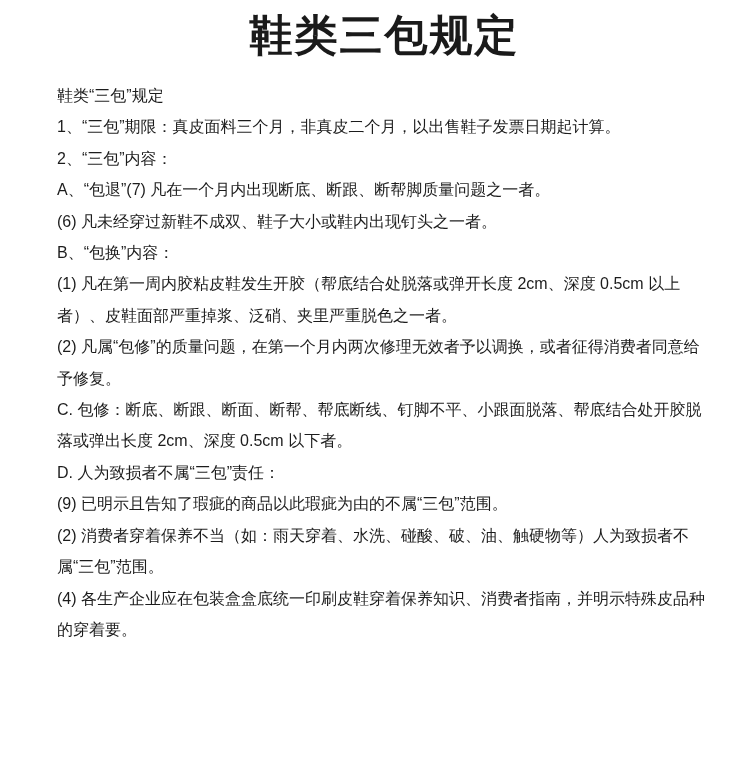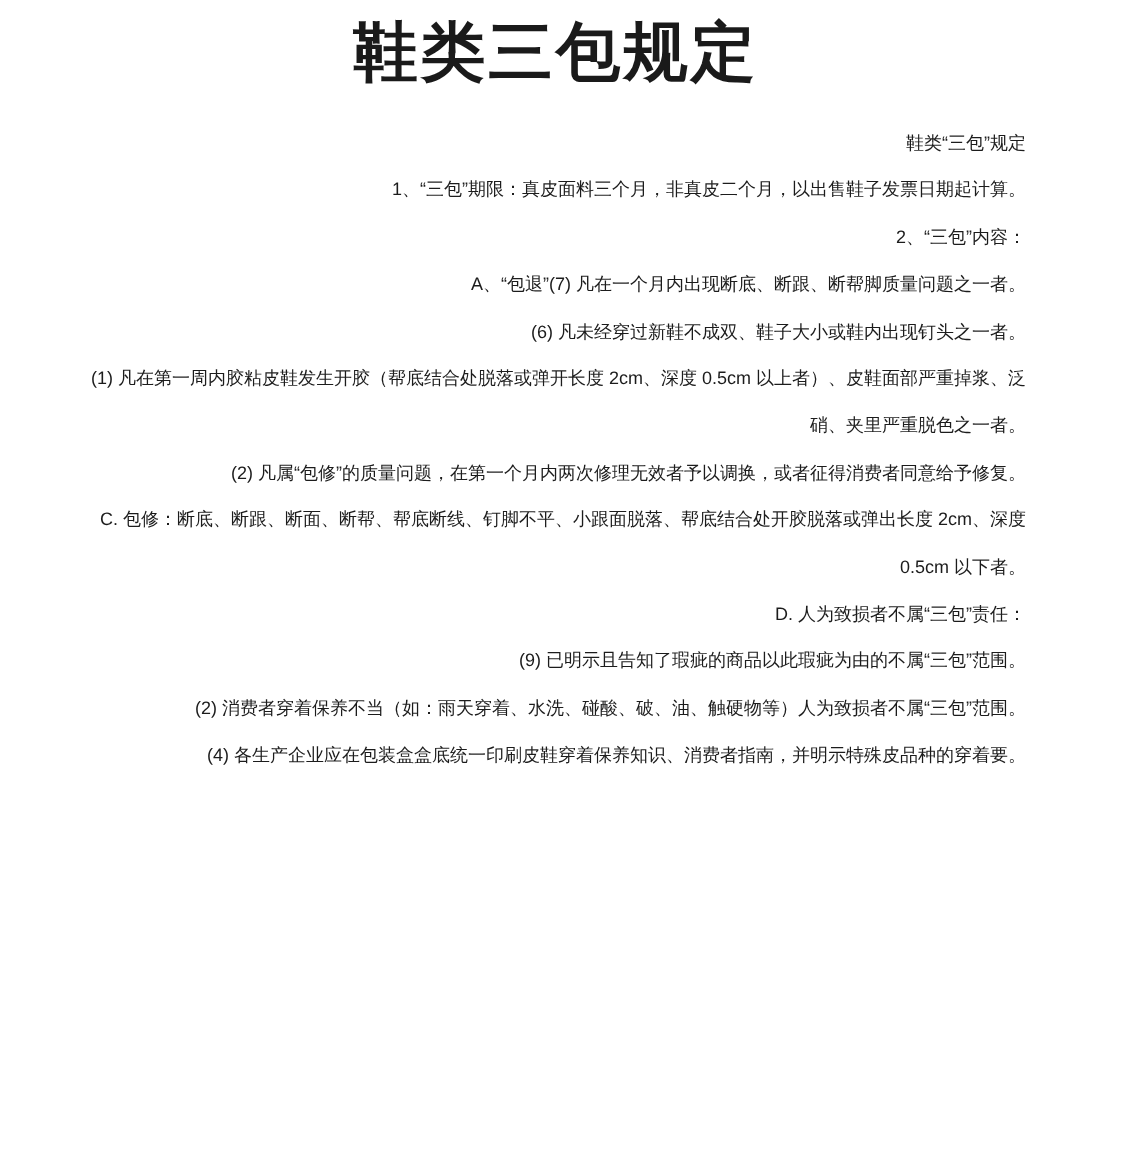--- a/index.html
+++ b/index.html
@@ -13,53 +13,54 @@
     height: 771px;
     background: #ffffff;
     overflow: hidden;
     box-sizing: border-box;
     font-family: "Liberation Sans", "DejaVu Sans", sans-serif;
   }
   .doc {
     box-sizing: border-box;
     width: 100%;
     height: 100%;
-    padding: 6px 66px 0 57px;
+    padding: 6px 38px 0 57px;
   }
   .doc-title {
     margin: 4px 0 18px 0;
     text-align: center;
     font-family: "Liberation Serif", "DejaVu Serif", serif;
     font-weight: 900;
     font-size: 43px;
     line-height: 52px;
     letter-spacing: 2px;
     color: #1a1a1a;
   }
   .doc-body p {
     margin: 0;
-    font-size: 12px;
+    font-size: 16px;
     line-height: 31.4px;
     color: #1c1c1c;
-    text-align: right;
+    text-align: left;
     word-break: break-all;
   }
 </style>
 </head>
 <body>
 
 <div class="page">
   <div class="doc">
     <h1 class="doc-title">鞋类三包规定</h1>
     <div class="doc-body">
       <p>鞋类“三包”规定</p>
       <p>1、“三包”期限：真皮面料三个月，非真皮二个月，以出售鞋子发票日期起计算。</p>
       <p>2、“三包”内容：</p>
       <p>A、“包退”(7) 凡在一个月内出现断底、断跟、断帮脚质量问题之一者。</p>
       <p>(6) 凡未经穿过新鞋不成双、鞋子大小或鞋内出现钉头之一者。</p>
+      <p>B、“包换”内容：</p>
       <p>(1) 凡在第一周内胶粘皮鞋发生开胶（帮底结合处脱落或弹开长度 2cm、深度 0.5cm 以上者）、皮鞋面部严重掉浆、泛硝、夹里严重脱色之一者。</p>
       <p>(2) 凡属“包修”的质量问题，在第一个月内两次修理无效者予以调换，或者征得消费者同意给予修复。</p>
       <p>C. 包修：断底、断跟、断面、断帮、帮底断线、钉脚不平、小跟面脱落、帮底结合处开胶脱落或弹出长度 2cm、深度 0.5cm 以下者。</p>
       <p>D. 人为致损者不属“三包”责任：</p>
       <p>(9) 已明示且告知了瑕疵的商品以此瑕疵为由的不属“三包”范围。</p>
       <p>(2) 消费者穿着保养不当（如：雨天穿着、水洗、碰酸、破、油、触硬物等）人为致损者不属“三包”范围。</p>
       <p>(4) 各生产企业应在包装盒盒底统一印刷皮鞋穿着保养知识、消费者指南，并明示特殊皮品种的穿着要。</p>
     </div>
   </div>
 </div>

